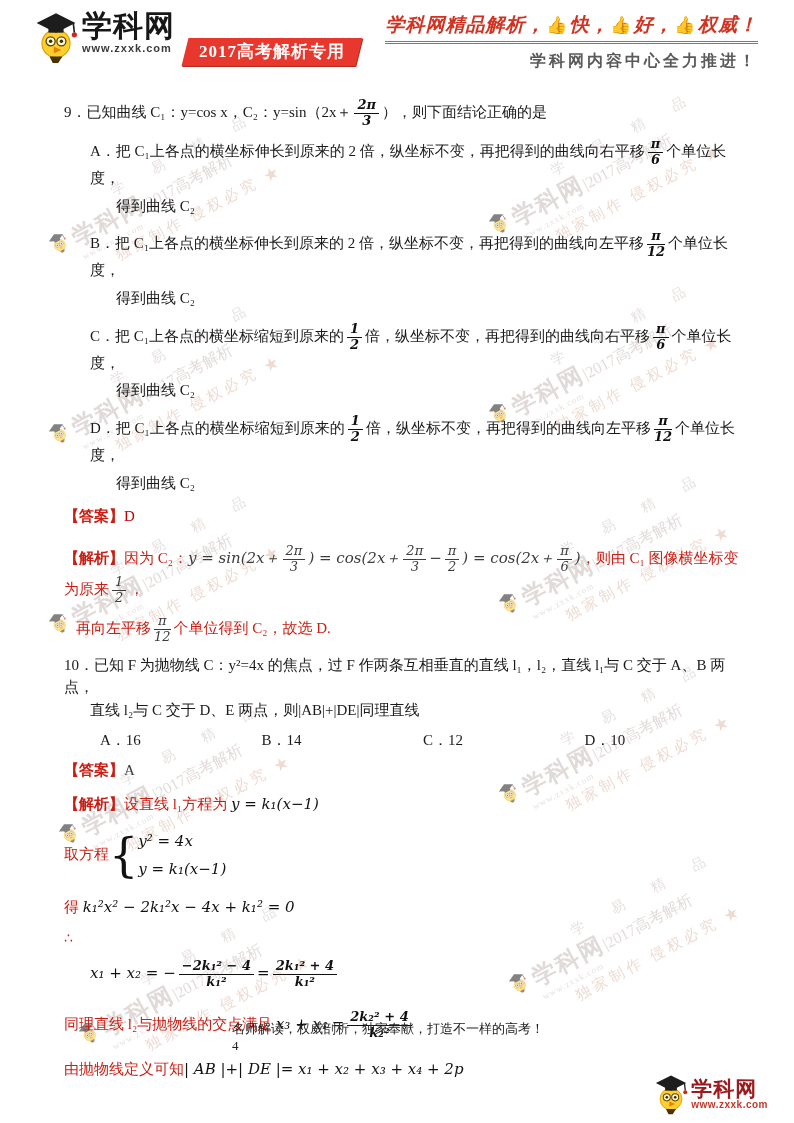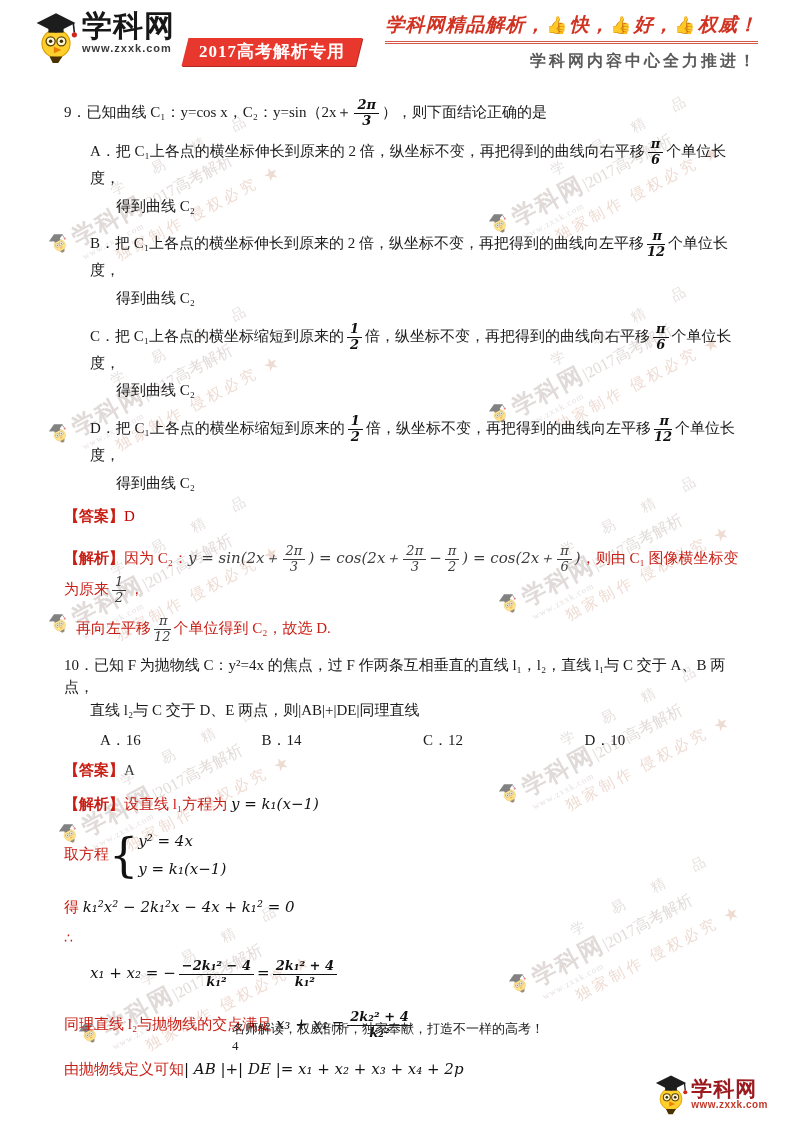--- a/index.html
+++ b/index.html
@@ -43,21 +43,21 @@
   .q10-opts { display:flex; margin:8px 0 2px; padding-left:36px; }
   .q10-opts span { width:162px; }
   .ans-line { margin:8px 0 2px; }
   .label-red { color:#c81e14; font-weight:bold; }
   .red { color:#c81e14; }
   .ans-red { color:#c00000; }
   .ans-dark { color:#3c3c3c; }
   .m { font-style:italic; color:#3c3c3c; font-family:"DejaVu Serif", serif; }
   .mb { font-style:italic; font-weight:normal; color:#111; font-family:"DejaVu Serif", serif; }
   .frac { display:inline-flex; flex-direction:column; vertical-align:middle; text-align:center; line-height:1.15; margin:0 3px; font-size:13px; font-weight:bold; font-style:normal; font-family:"DejaVu Serif", serif; }
-  .frac .num { border-bottom:1px solid currentColor; padding:0 3px 0;text-align:right; }
+  .frac .num { border-bottom:1px solid currentColor; padding:0 3px 0; }
   .frac .den { padding-top:0; }
   .frac.fm { color:#3c3c3c; font-weight:normal; font-style:italic; }
   .frac.fb { color:#111; font-weight:bold; font-style:italic; }
   .brace { font-size:46px; font-weight:normal; line-height:0.9; vertical-align:middle; color:#111; font-family:"DejaVu Serif", serif; }
   .sys { display:inline-flex; flex-direction:column; gap:6px; vertical-align:middle; text-align:left; }
   .therefore { color:#c81e14; font-size:14px; margin:10px 0 2px; }
   .eqline { padding-left:26px; margin:10px 0 16px; }
   .a6line { margin:20px 0 18px; }
   .a7line { margin:18px 0 0; }
   

